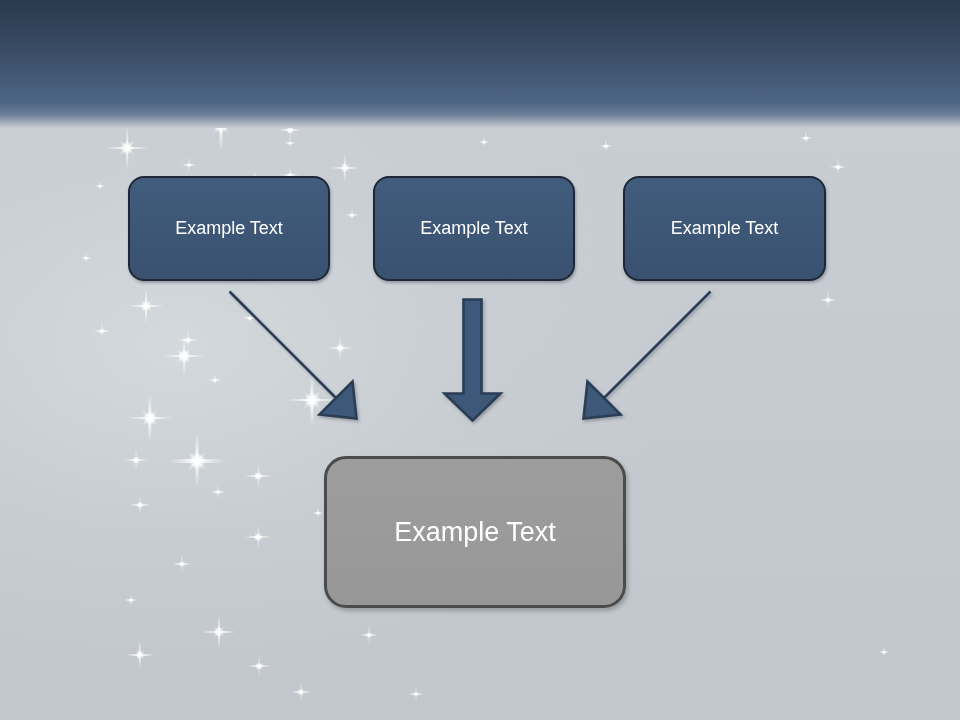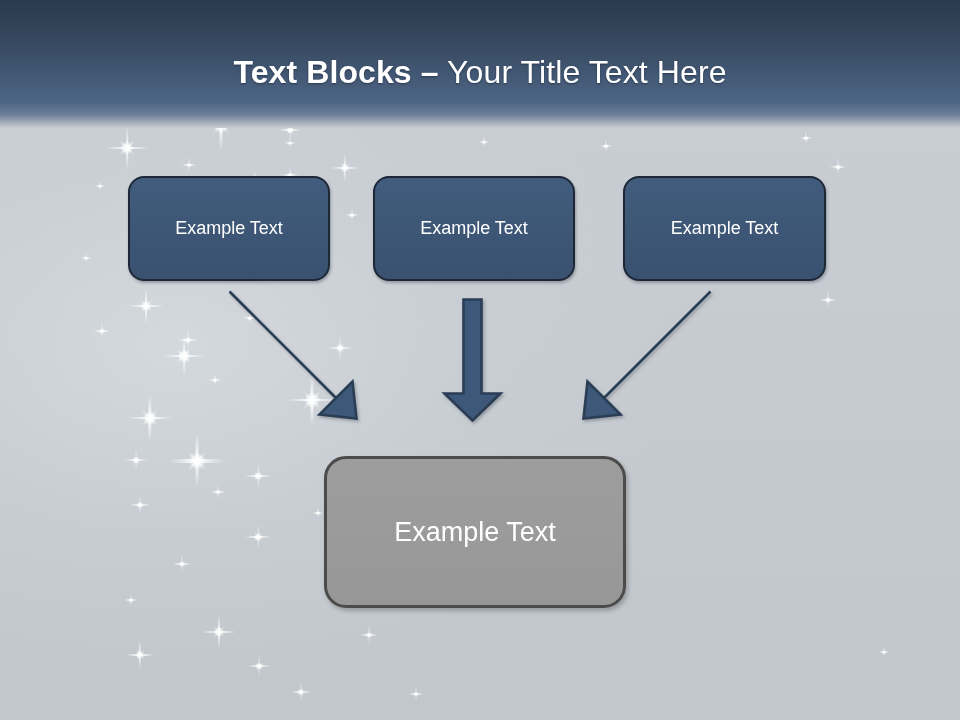--- a/index.html
+++ b/index.html
@@ -453,23 +453,20 @@
         <div class="ray" style="width: 10px; height: 1.1px; margin-left: -5px; margin-top: -0.55px; transform: rotate(90deg);"></div>
         <div class="ray-d" style="width: 4.6px; height: 0.9px; margin-left: -2.3px; margin-top: -0.45px; transform: rotate(45deg);"></div>
         <div class="ray-d" style="width: 4.6px; height: 0.9px; margin-left: -2.3px; margin-top: -0.45px; transform: rotate(135deg);"></div>
         <div class="core" style="width: 3px; height: 3px;"></div>
       </div>
     </div>
 
   <div class="header">
     <div class="header-grad"></div>
   </div>
-  <div class="header-title">
-    <span class="strong">Text Blocks –</span><span class="light"> Your Title Text Here</span>
-  </div>
 
   <div class="arrow-layer">
     <svg width="960" height="720" viewBox="0 0 960 720" xmlns="http://www.w3.org/2000/svg">
       <defs>
         <filter id="shp" x="-30%" y="-30%" width="180%" height="180%">
           <feDropShadow dx="1.5" dy="2" stdDeviation="1.4" flood-color="#3c4450" flood-opacity="0.38"></feDropShadow>
         </filter>
       </defs>
 
       <g filter="url(#shp)">

